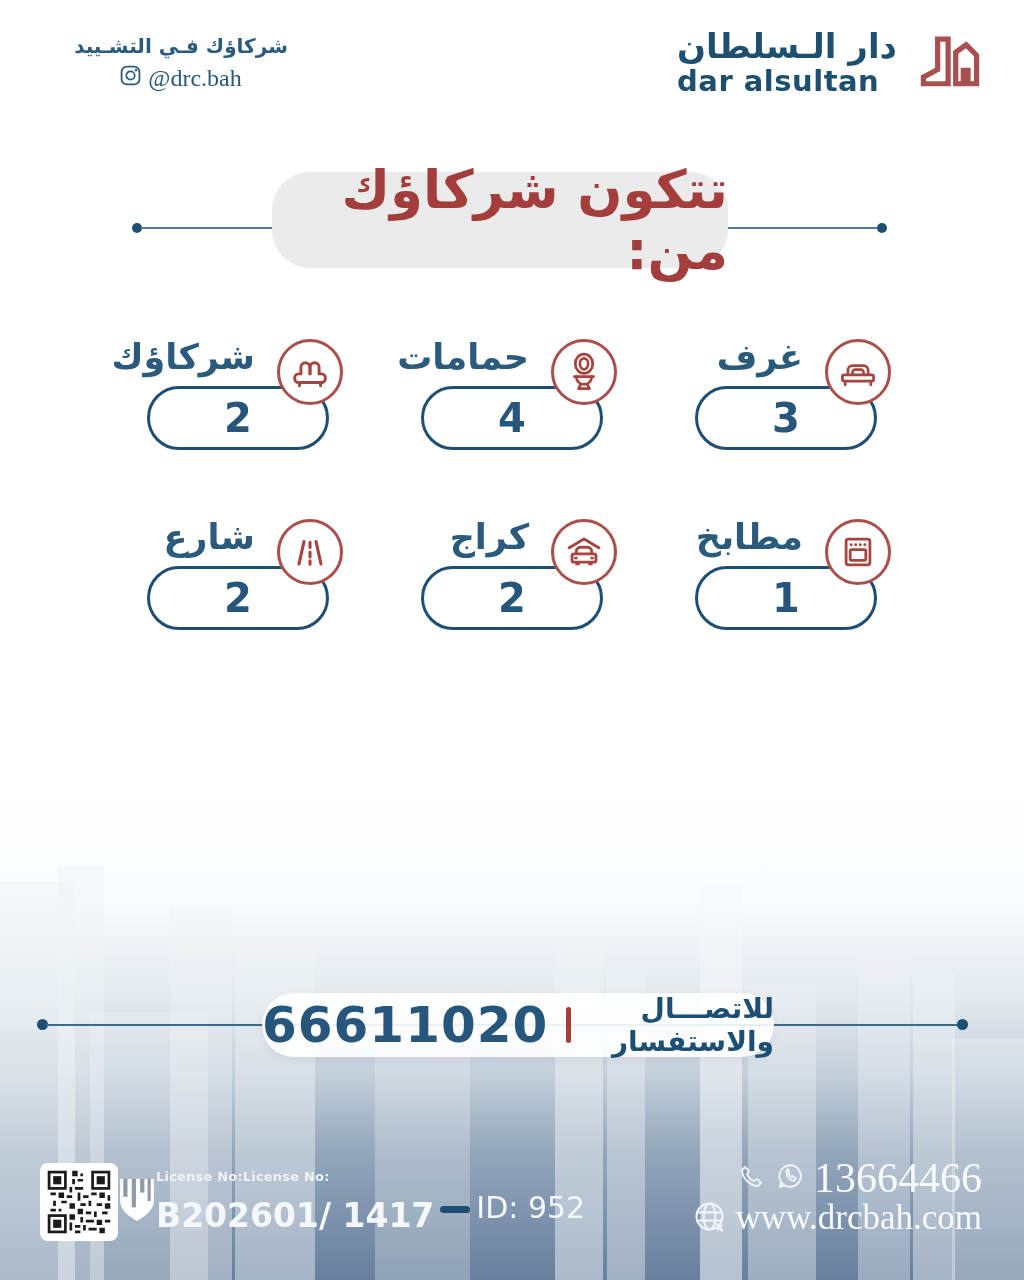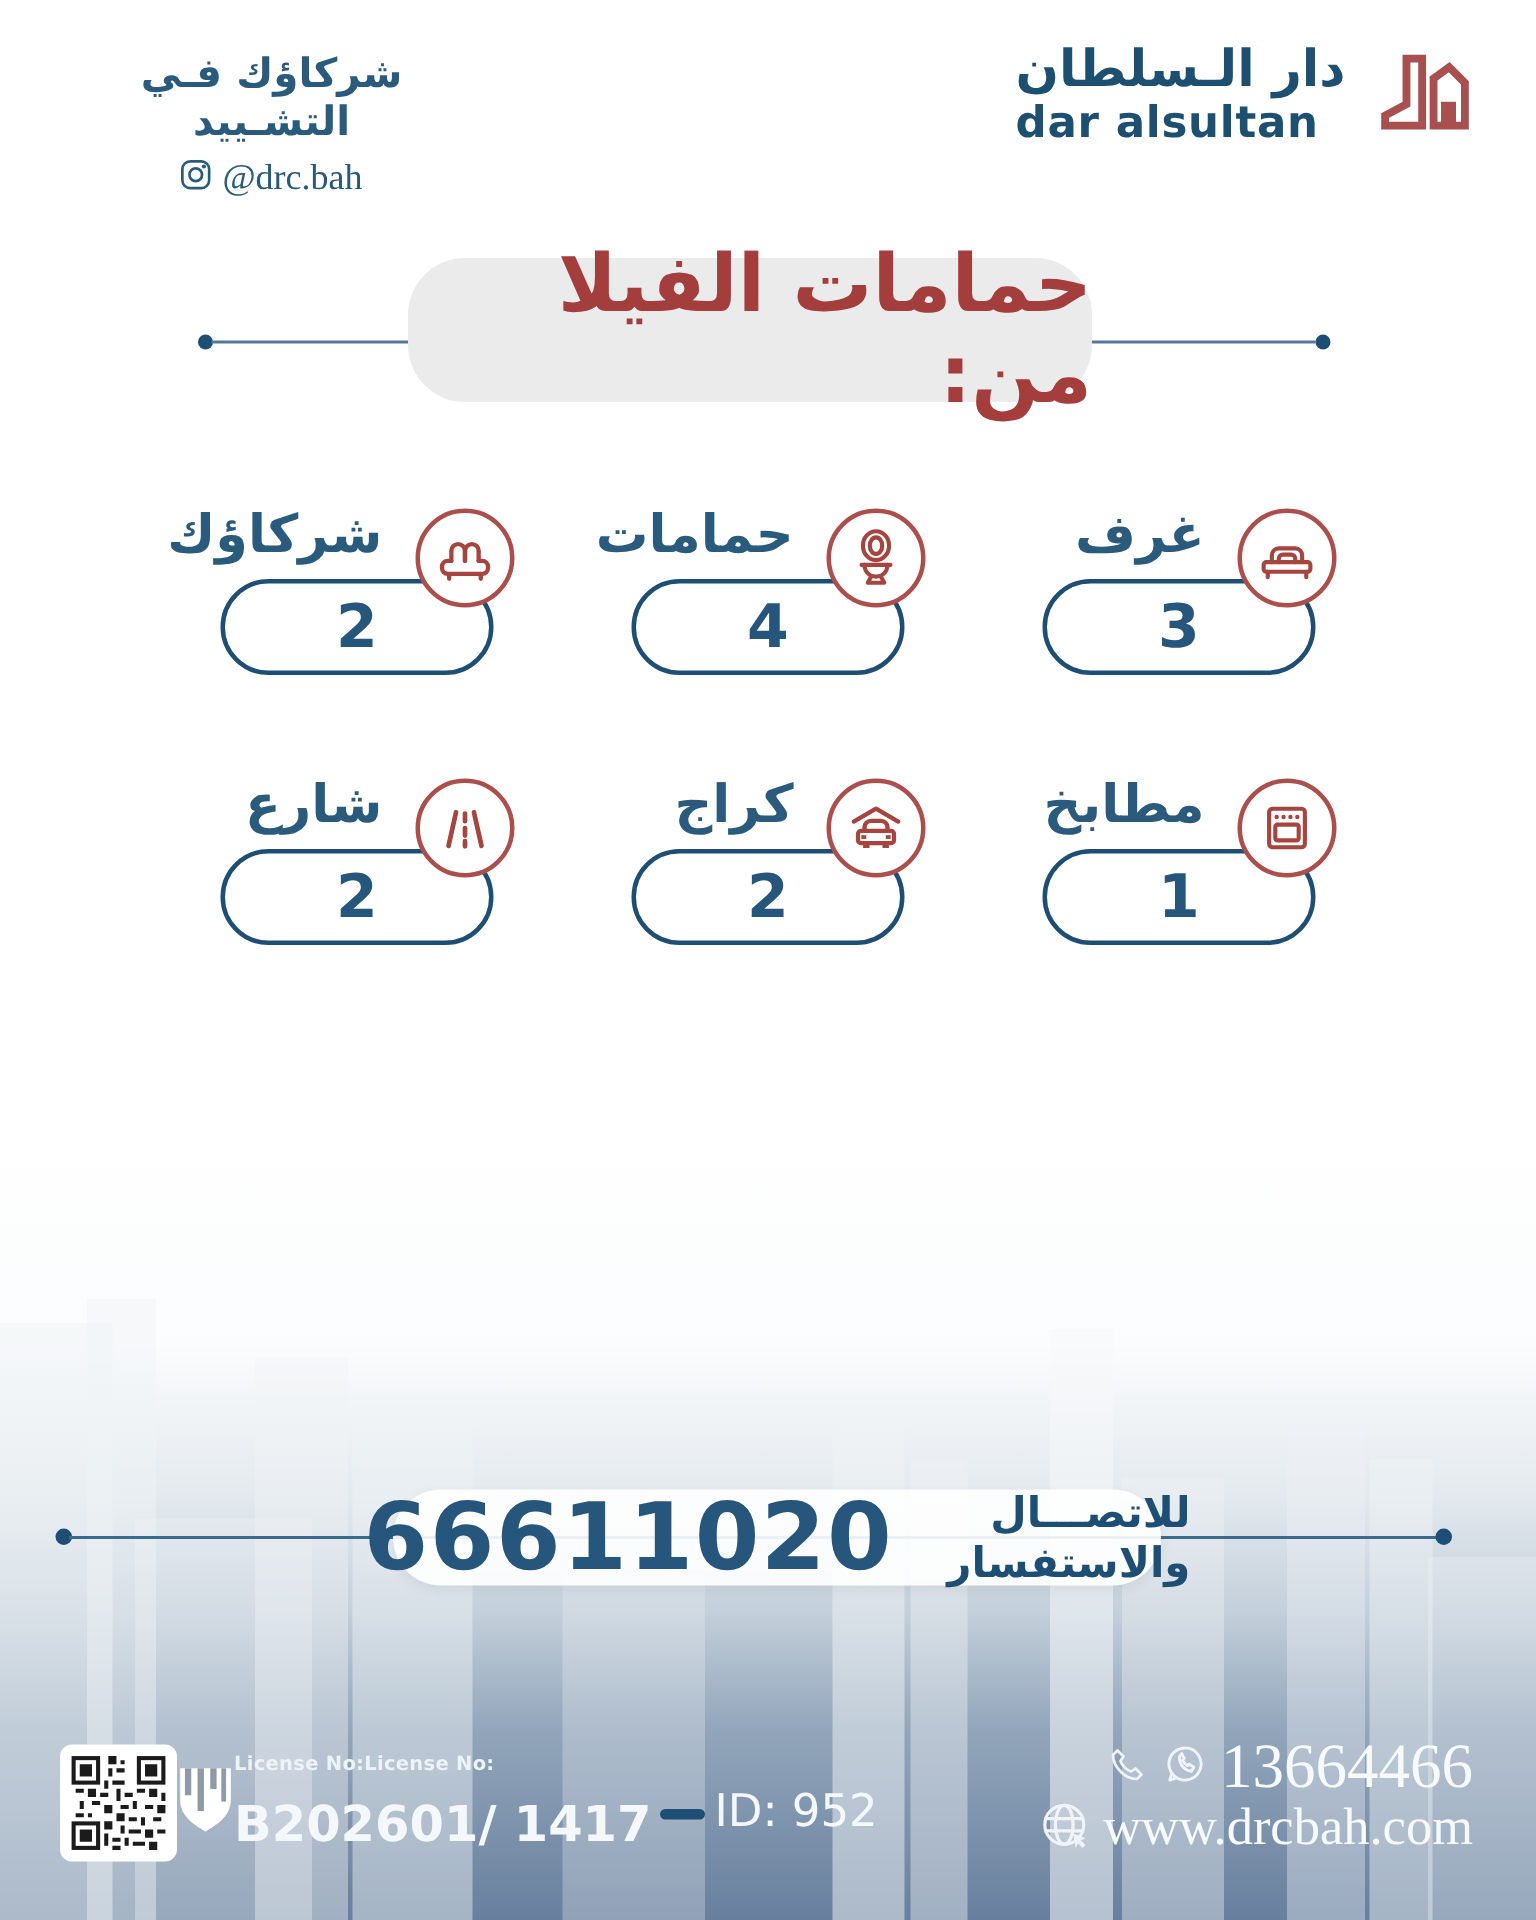--- a/index.html
+++ b/index.html
@@ -4,21 +4,21 @@
 <style>
   html,body{margin:0;padding:0;}
   body{font-family:"DejaVu Sans","Liberation Sans",sans-serif;}
   .page{position:relative;width:1024px;height:1280px;overflow:hidden;
         background:linear-gradient(180deg,#ffffff 0%,#ffffff 58%,#fbfcfd 70%,#e3e9ee 78%,#c3cfda 84%,#93a6bb 90%,#68809e 100%);}
   
   .skyline{position:absolute;inset:0;z-index:0;}
   .bld{position:absolute;}
   
   .tagline{position:absolute;left:38px;top:34px;width:286px;text-align:center;z-index:2;direction:rtl;}
-  .tagline-ar{font-size:27px;font-weight:bold;color:#2a5b7d;line-height:1.2;}
+  .tagline-ar{font-size:20px;font-weight:bold;color:#2a5b7d;line-height:1.2;}
   .tagline-handle{direction:ltr;margin-top:7px;display:flex;align-items:center;justify-content:center;gap:7px;
                   font-family:"Liberation Serif",serif;font-size:24px;color:#28587a;}
   .logo{position:absolute;right:36px;top:24px;display:flex;align-items:center;gap:15px;z-index:2;}
   .logo-text{text-align:left;color:#1d4f70;}
   .logo-ar{font-size:34px;font-weight:bold;line-height:1.15;}
   .logo-latin{font-size:29px;font-weight:bold;letter-spacing:.5px;line-height:1.05;}
   
   .title-pill{position:absolute;left:272px;top:172px;width:456px;height:96px;background:#ECEBEC;border-radius:38px;
               display:flex;align-items:center;justify-content:center;z-index:2;direction:rtl;}
   .title-text{font-size:53px;font-weight:bold;color:#a33e3d;}
@@ -35,21 +35,21 @@
   .icon-circle{position:absolute;top:5px;right:-14px;width:66px;height:66px;border-radius:50%;
                border:3px solid #ab4f4c;background:#ffffff;display:flex;align-items:center;justify-content:center;
                box-sizing:border-box;z-index:3;}
   .icon-circle svg{stroke:#a6453f;fill:none;stroke-width:3;stroke-linecap:round;stroke-linejoin:round;}
   
   .contact-pill{position:absolute;left:262px;top:993px;width:512px;height:64px;border-radius:32px;
                 background:rgba(255,255,255,.9);box-shadow:0 3px 8px rgba(50,70,100,.08);
                 display:flex;align-items:center;justify-content:center;gap:18px;direction:rtl;z-index:2;}
   .contact-label{font-size:28px;font-weight:bold;color:#1d4e74;}
   .contact-bar{width:7px;height:36px;border-radius:3.5px;background:#a93b38;}
-  .contact-phone{font-size:62px;font-weight:bold;color:#27567c;letter-spacing:1px;direction:ltr;line-height:1;}
+  .contact-phone{font-size:50px;font-weight:bold;color:#27567c;letter-spacing:1px;direction:ltr;line-height:1;}
   
   .footer-left{position:absolute;left:40px;top:1163px;display:flex;align-items:center;z-index:2;}
   .qr-box{width:78px;height:78px;background:#ffffff;border-radius:8px;padding:5px;box-sizing:border-box;}
   .license-block{color:#eef3f7;line-height:1.15;}
   .license-caption{font-size:13px;font-weight:600;letter-spacing:.2px;}
   .license-number{font-size:33px;font-weight:600;color:#f5f8fa;margin-top:12px;}
   .footer-dash{width:30px;height:7px;border-radius:3.5px;background:#1d4e74;margin:14px 6px 0 6px;}
   .footer-id{font-size:30px;color:#f5f8fa;margin-top:10px;}
   .footer-right{position:absolute;right:42px;top:1156px;text-align:right;color:#f7fafc;z-index:2;}
   .fr-row{display:flex;align-items:center;justify-content:flex-end;gap:9px;}
@@ -103,21 +103,21 @@
       <svg width="76" height="72" viewBox="0 0 80 72" fill="none" stroke="#a85050" stroke-width="5.5" stroke-linejoin="miter">
         <path d="M12 61 L12 54 L27 46 L27 14 L38 14 L38 61 Z"></path>
         <path d="M46 61 L46 28 L57 20 L68 31 L68 61 L59 61 L59 47 L54 47 L54 61 Z"></path>
       </svg>
     </span>
   </div>
 
   <div class="dot" style="left:132px;top:223px;"></div>
   <div class="rule" style="left:141px;top:227px;width:131px;"></div>
   <div class="title-pill">
-    <span class="title-text">حمامات الفيلا من:</span>
+    <span class="title-text">تتكون شركاؤك من:</span>
   </div>
   <div class="rule" style="left:728px;top:227px;width:149px;"></div>
   <div class="dot" style="left:877px;top:223px;"></div>
 
   <div class="features">
 
     <div class="card">
       <span class="icon-circle">
         <svg width="44" height="44" viewBox="0 0 48 48">
           <path d="M13 27 v-5 a5 5 0 0 1 5 -5 h12 a5 5 0 0 1 5 5 v5"></path>

